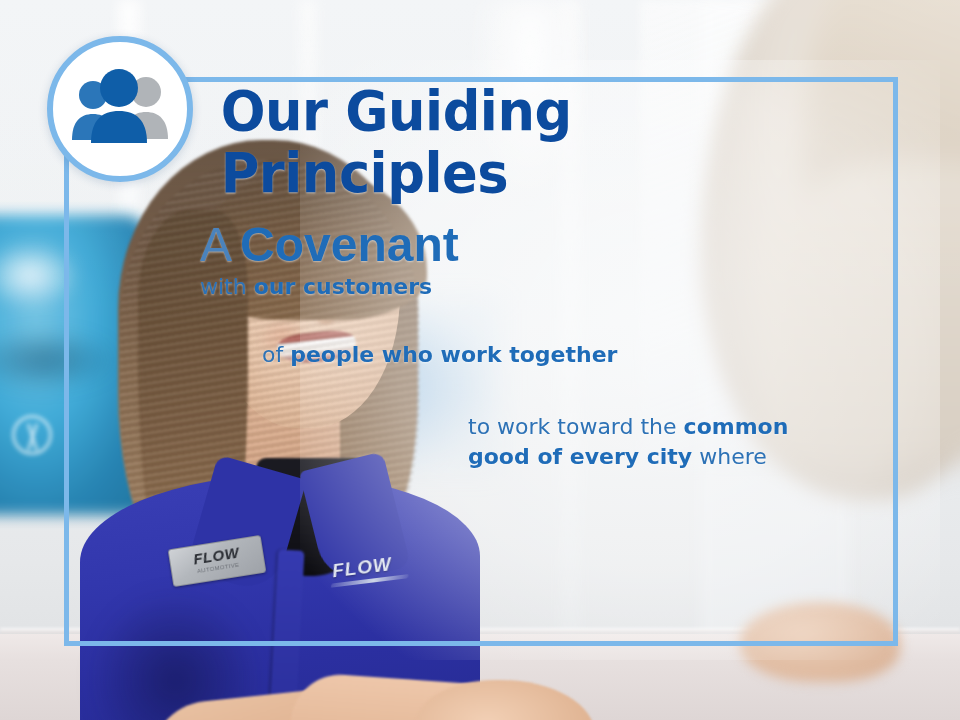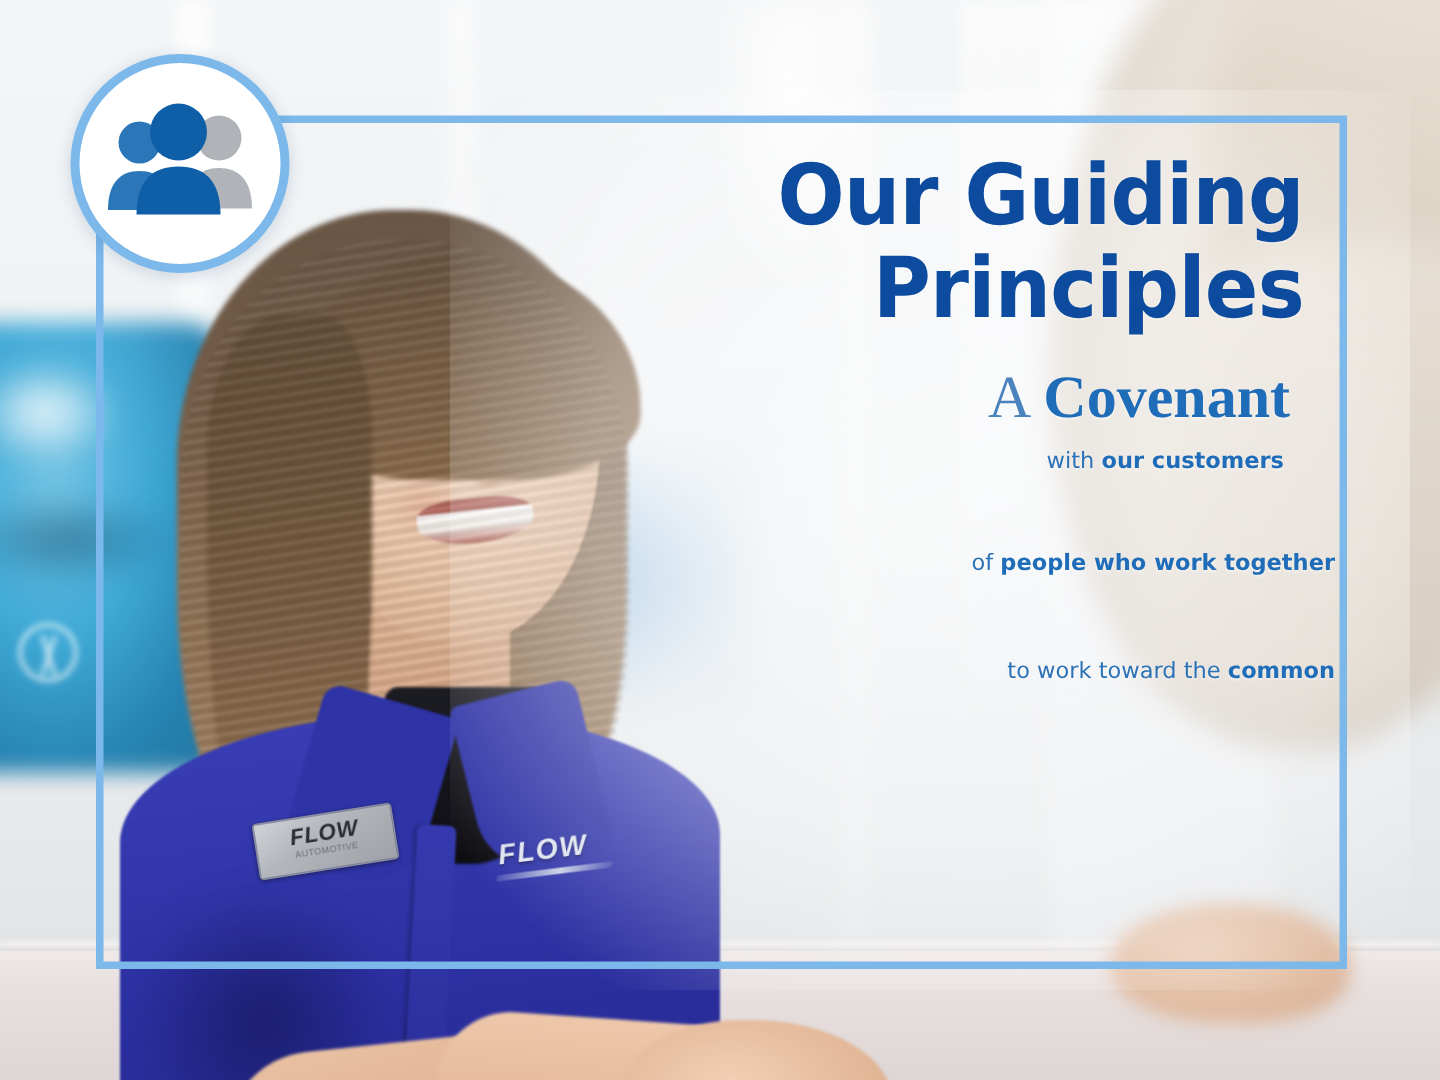--- a/index.html
+++ b/index.html
@@ -329,52 +329,52 @@
     border-radius: 50%;
     background: #ffffff;
     border: 6px solid #7cb8ea;
     box-shadow: 0 2px 10px rgba(30,70,120,.18);
   }
   .icon-badge svg { position:absolute; left: 50%; top: 50%; transform: translate(-50%,-50%); }
 
   
   .copy {
     position: absolute;
-    left: 200px; top: 100px;
+    left: 200px; top: 80px;
     width: 690px;
-    text-align: right;
+    text-align: left;
   }
 
   .title {
     font-family: "DejaVu Sans", sans-serif;
     font-weight: 700;
     font-size: 56px;
     line-height: 62px;
     letter-spacing: -0.5px;
     color: #0c4b9e;
     text-shadow: 0 1px 2px rgba(255,255,255,.55);
     transform: scaleX(.94);
   }
 
   .principle { margin-top: 6px; }
 
   .p-head {
-    font-family: Liberation Serif, serif;
-    font-size: 40px;
+    font-family: Liberation Sans, sans-serif;
+    font-size: 48px;
     line-height: 54px;
     color: #2f72b8;
     text-shadow: 0 1px 2px rgba(255,255,255,.5);
     white-space: nowrap;
   }
   .p-head .art { font-weight: 400; color: #4a83bd; margin-right: 8px; }
   .p-head .word { font-weight: 700; color: #1f6cb8; }
 
   .p-sub {
     font-family: "DejaVu Sans", sans-serif;
-    font-size: 15px;
+    font-size: 22px;
     line-height: 30px;
     color: #2d72b6;
     text-shadow: 0 1px 2px rgba(255,255,255,.5);
   }
   .p-sub b { font-weight: 700; color: #1f6cb8; }
 
   
   .p1 { margin-top: 14px; padding-right: 30px; }
   .p1 .p-sub { padding-right: 4px; }
   .p2 { margin-top: 38px; padding-left: 38px; }
@@ -489,17 +489,20 @@
           <span>of </span><b>people who work together</b>
         </div>
       </div>
     </div>
 
     <div class="principle p3">
       <div class="p-sub">
         <div>
           <span>to work toward the </span><b>common</b>
         </div>
+        <div>
+          <b>good of every city</b><span> where</span>
+        </div>
       </div>
     </div>
 
   </div>
 </div>
 
 </body></html>

